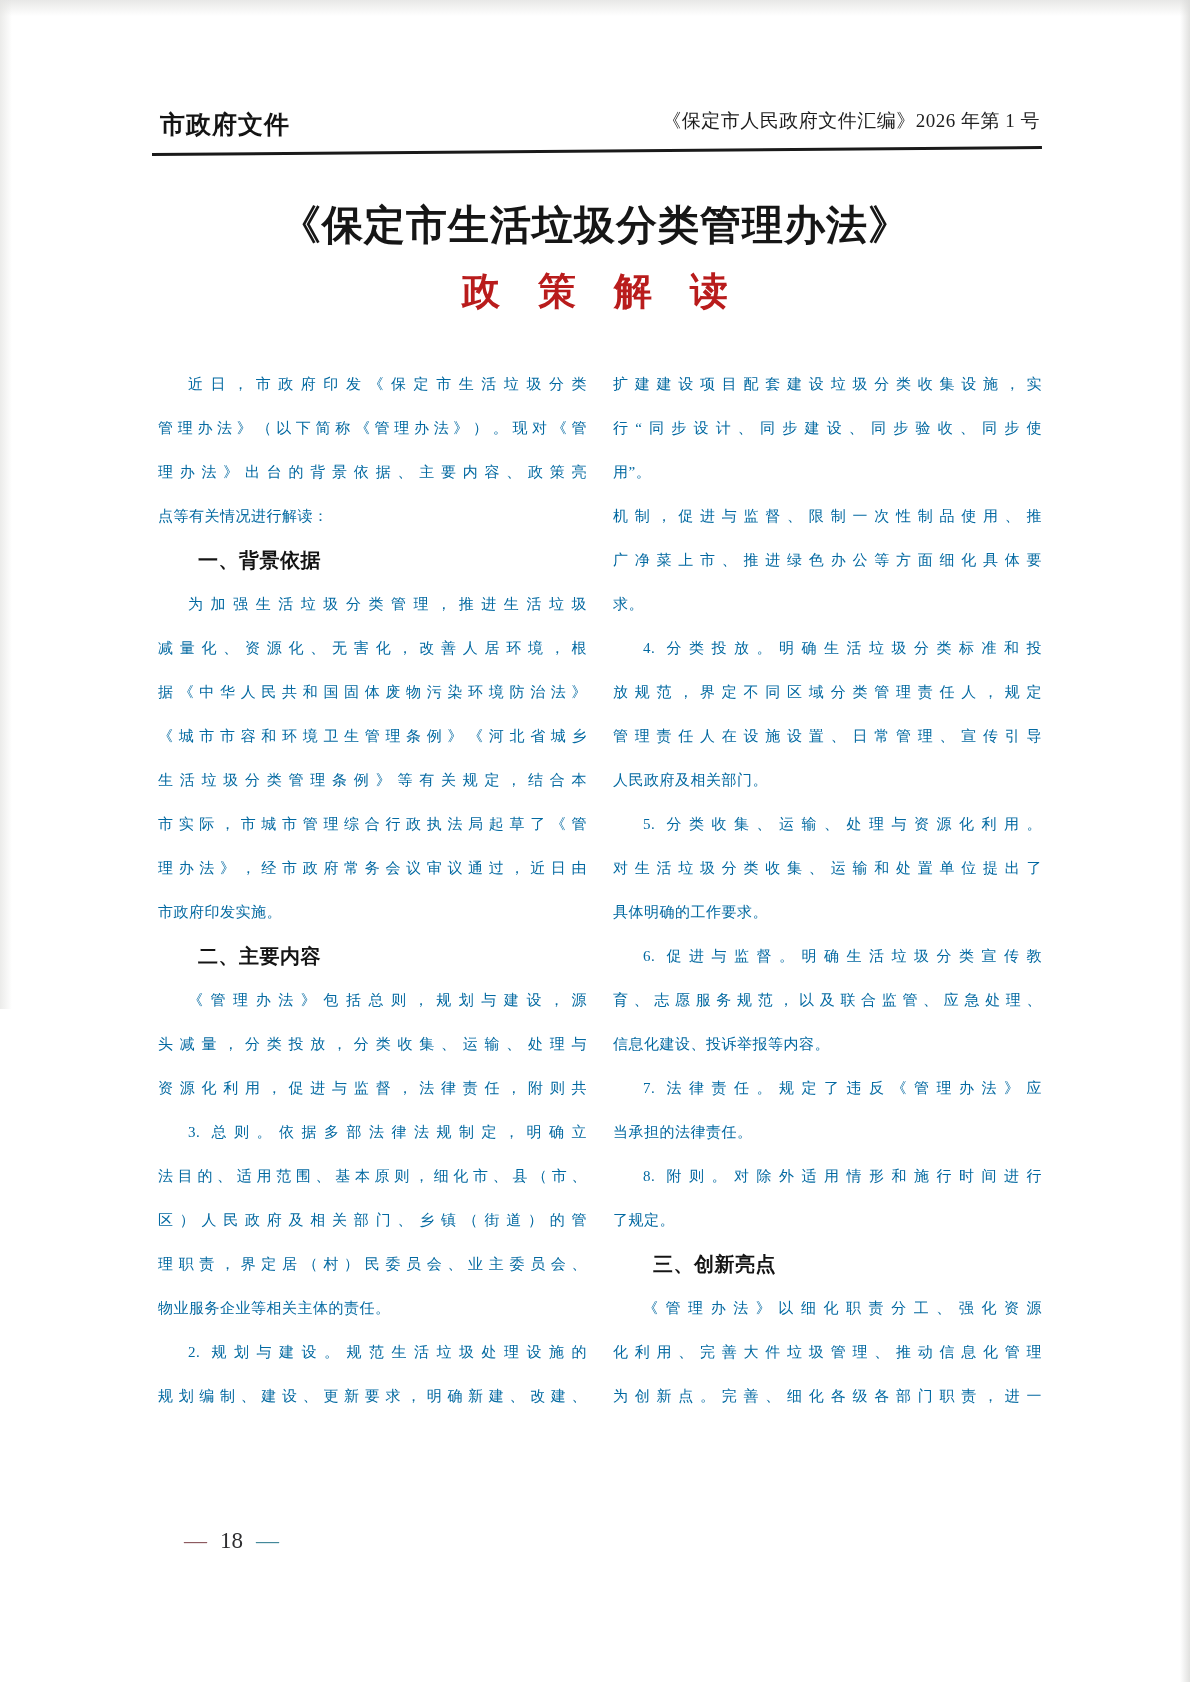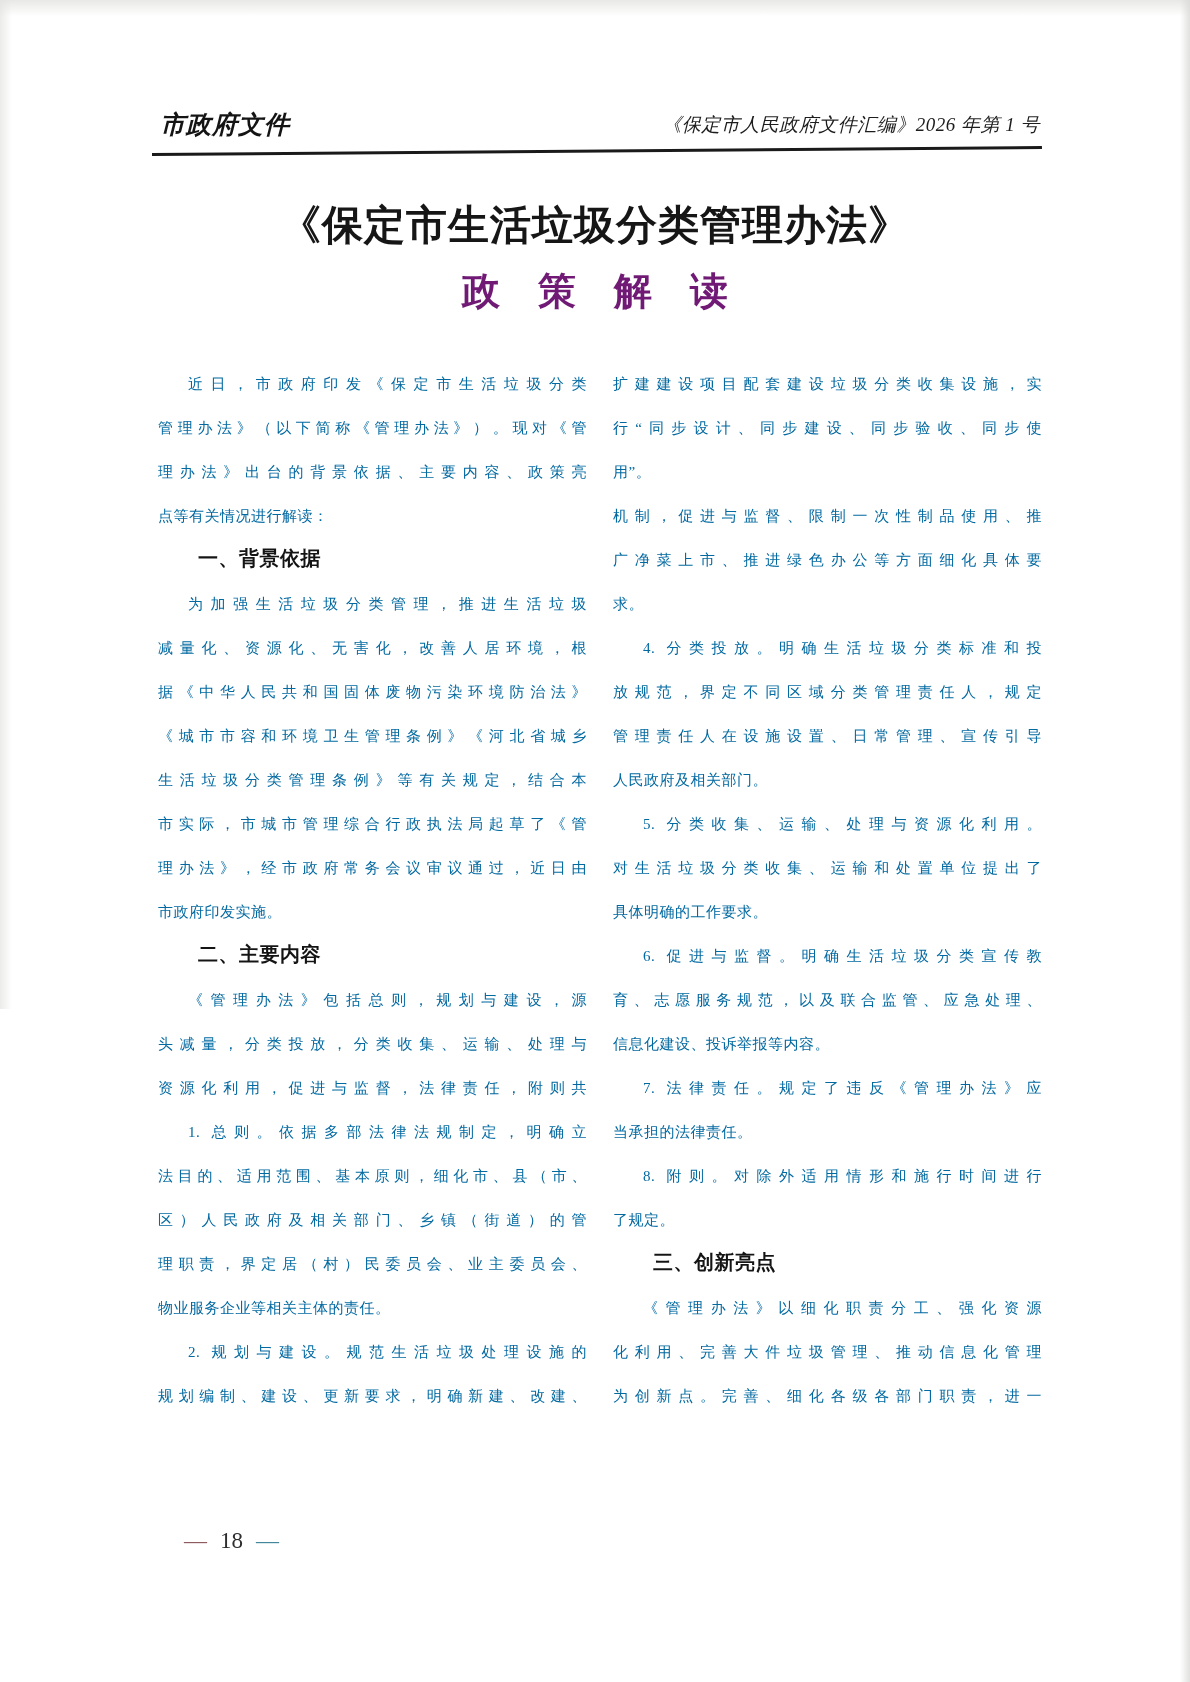--- a/index.html
+++ b/index.html
@@ -25,21 +25,21 @@
   }
   .scan-left {
     position: absolute; top: 0; left: 0; width: 12px; height: 60%;
     background: linear-gradient(to right, #e3e3e1, rgba(255,255,255,0));
     opacity: .7;
   }
 
   .doc-header {
     position: absolute;
     top: 108px; left: 160px; width: 880px;
-    display: flex; justify-content: space-between; align-items: center; font-style: italic;
+    display: flex; justify-content: space-between; align-items: flex-start;
   }
   .hdr-left {
     font-family: "Liberation Sans", "DejaVu Sans", sans-serif;
     font-weight: 700; font-size: 25px; color: #141414; letter-spacing: 1px;
   }
   .hdr-right {
     font-family: "Liberation Serif", "DejaVu Serif", serif;
     font-size: 19px; color: #1d1d1d; letter-spacing: .5px;
   }
   .header-rule {
@@ -62,21 +62,21 @@
     letter-spacing: 1px;
   }
   .title2 {
     position: absolute;
     top: 266px; left: 0; width: 100%;
     margin: 0;
     text-align: center;
     font-family: "Liberation Serif", "DejaVu Serif", serif;
     font-weight: 700;
     font-size: 38px;
-    color: #701a75;
+    color: #b91c1c;
     letter-spacing: 38px;
     text-indent: 38px; 
   }
 
   .columns {
     position: absolute;
     top: 362px; left: 158px; width: 884px;
     display: flex; gap: 26px;
   }
   .col { flex: 1 1 0; min-width: 0; }
@@ -86,21 +86,21 @@
     font-size: 15px;
     letter-spacing: .5px;
     color: #0369a1;
     text-align: justify;
     text-align-last: left;
     overflow: hidden;
   }
   .line.fill { text-align-last: justify; }
   .line.indent { text-indent: 2em; }
   .line.heading {
-    font-family: Liberation Mono, monospace;
+    font-family: Liberation Sans, sans-serif;
     font-weight: 700;
     color: #141414;
     font-size: 20px;
   }
 
   .page-footer {
     position: absolute;
     top: 1528px; left: 184px;
     font-size: 23px;
     display: flex; align-items: center; gap: 13px;
@@ -139,21 +139,21 @@
         <div class="line fill">据《中华人民共和国固体废物污染环境防治法》</div>
         <div class="line fill">《城市市容和环境卫生管理条例》《河北省城乡</div>
         <div class="line fill">生活垃圾分类管理条例》等有关规定，结合本</div>
         <div class="line fill">市实际，市城市管理综合行政执法局起草了《管</div>
         <div class="line fill">理办法》，经市政府常务会议审议通过，近日由</div>
         <div class="line">市政府印发实施。</div>
         <div class="line heading indent">二、主要内容</div>
         <div class="line indent fill">《管理办法》包括总则，规划与建设，源</div>
         <div class="line fill">头减量，分类投放，分类收集、运输、处理与</div>
         <div class="line fill">资源化利用，促进与监督，法律责任，附则共</div>
-        <div class="line indent fill">1. 总则。依据多部法律法规制定，明确立</div>
+        <div class="line indent fill">3. 总则。依据多部法律法规制定，明确立</div>
         <div class="line fill">法目的、适用范围、基本原则，细化市、县（市、</div>
         <div class="line fill">区）人民政府及相关部门、乡镇（街道）的管</div>
         <div class="line fill">理职责，界定居（村）民委员会、业主委员会、</div>
         <div class="line">物业服务企业等相关主体的责任。</div>
         <div class="line indent fill">2. 规划与建设。规范生活垃圾处理设施的</div>
         <div class="line fill">规划编制、建设、更新要求，明确新建、改建、</div>
       </div>
     <div class="col" id="col-right">
         <div class="line fill">扩建建设项目配套建设垃圾分类收集设施，实</div>
         <div class="line fill">行“同步设计、同步建设、同步验收、同步使</div>

